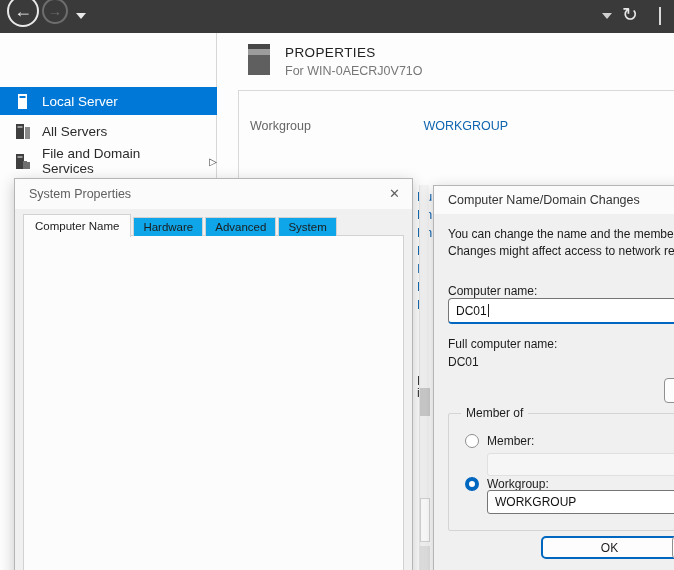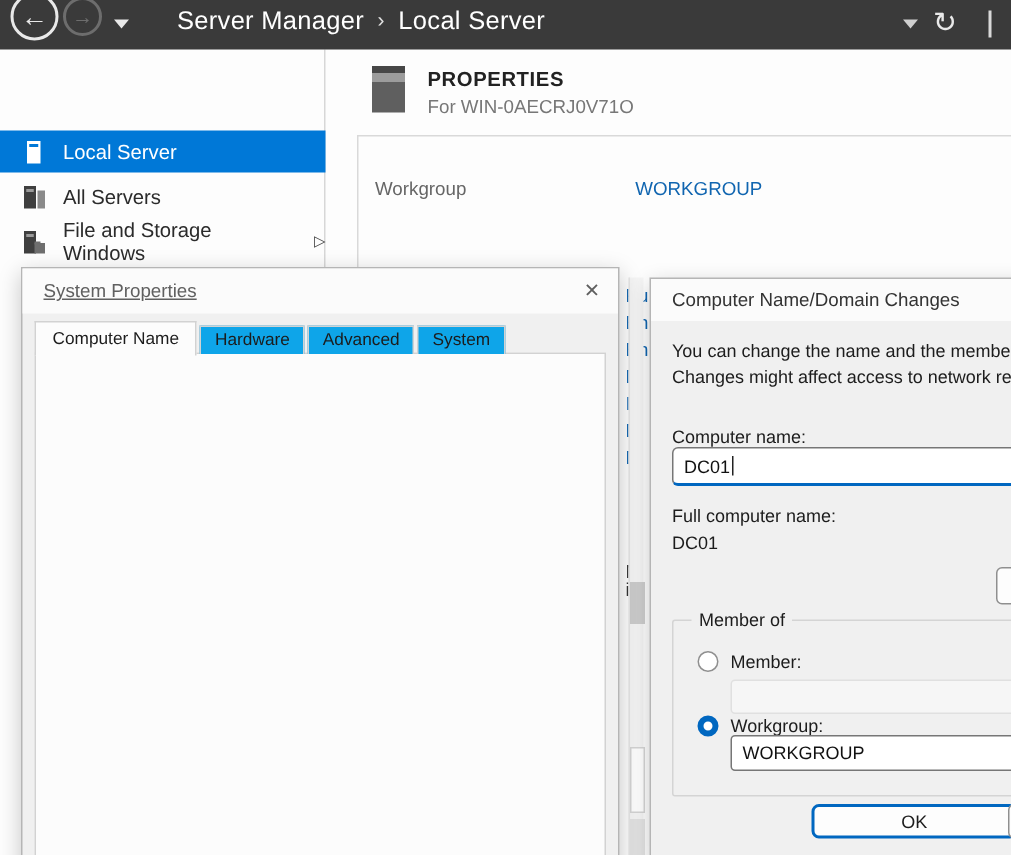--- a/index.html
+++ b/index.html
@@ -23,21 +23,21 @@
   .sidebar { position:absolute; left:0; top:33px; width:217px; height:537px; background:#fdfdfd; border-right:1px solid #d7d7d7; z-index:1; }
   .side-item { position:absolute; left:0; width:217px; height:28px; display:flex; align-items:center; padding-left:14px; gap:11px; font-size:13.5px; color:#2b2b2b; cursor:default; }
   .side-item.selected { background:#0078d7; color:#ffffff; }
   .side-icon { width:17px; height:17px; flex:0 0 17px; display:block; }
   .side-chevron { margin-left:14px; font-size:10px; color:#444; }
 
   
   .main { position:absolute; left:218px; top:33px; width:456px; height:537px; background:#fdfdfd; z-index:1; }
   .props-icon { position:absolute; left:30px; top:11px; width:22px; height:31px;
     background:linear-gradient(#474747 0 5px, #9c9c9c 5px 11px, #5f5f5f 11px 100%); }
-  .props-h1 { position:absolute; left:67px; top:12px; font-size:13.5px; font-weight:bold; color:#222; letter-spacing:.4px; }
+  .props-h1 { position:absolute; left:67px; top:12px; font-size:13.5px; font-weight:normal; color:#222; letter-spacing:.4px; }
   .props-h2 { position:absolute; left:67px; top:31px; font-size:12.5px; color:#777; }
   .tile { position:absolute; left:20px; top:57px; width:700px; height:600px; border:1px solid #d9d9d9; background:#fdfdfd; }
   .prow { position:absolute; left:32px; font-size:12.5px; white-space:nowrap; }
   .prow .plabel { display:inline-block; width:170px; color:#666; }
   .prow .pvalue { color:#1065b0; }
   .frag { position:absolute; left:199px; font-size:12.5px; color:#1065b0; white-space:nowrap; }
   .frag.dark { color:#333; }
   .bg-scrollbar { position:absolute; left:201px; top:152px; width:10px; height:385px; background:#f5f5f5; border-left:1px solid #e6e6e6; }
   .bg-thumb { position:absolute; left:0; width:10px; background:#cdcdcd; }
   .bg-block-light { position:absolute; left:0; width:10px; background:#ffffff; border:1px solid #d5d5d5; }
@@ -49,21 +49,21 @@
   .dlg-title { position:absolute; left:14px; top:8px; font-size:12.5px; white-space:nowrap; }
   .dlg-close { position:absolute; right:12px; top:7px; font-size:13px; color:#5f5f5f; cursor:default; }
   .txt { position:absolute; font-size:11.5px; color:#1c1c1c; line-height:16px; }
   .field { position:absolute; background:#fff; border:1px solid #8f8f8f; border-radius:3px; font-size:12px; color:#111;
            display:flex; align-items:center; padding-left:7px; }
   .btn { position:absolute; background:#fdfdfd; border:1px solid #8f8f8f; border-radius:4px; font-size:11.5px; color:#1c1c1c;
          display:flex; align-items:center; justify-content:center; cursor:default; }
 
   
   .sysprops { left:14px; top:178px; width:399px; height:500px; z-index:10; }
-  .sysprops .dlg-title { color:#606060;text-decoration:underline; }
+  .sysprops .dlg-title { color:#606060; }
   .tabs { position:absolute; left:8px; top:34px; height:23px; display:flex; align-items:flex-end; z-index:3; }
   .tab { background:#0ea5e9; border:1px solid #d2d2d2; border-bottom:none; padding:3px 9px 3px 9px; font-size:11.5px; color:#1c1c1c; margin-right:2px; }
   .tab.active { background:#fcfcfc; padding:5px 11px; position:relative; top:1px; }
   .tabpanel { position:absolute; left:8px; right:8px; top:56px; height:460px; background:#fcfcfc; border:1px solid #d2d2d2; z-index:2; }
   .monitor { position:absolute; left:24px; top:70px; width:40px; height:37px; }
   .monitor .screen { position:absolute; left:0; top:0; width:40px; height:27px; border:2.5px solid #20304a; border-radius:3px;
       background:linear-gradient(135deg,#39b6e8,#1273c4); }
   .monitor .neck { position:absolute; left:16px; top:27px; width:8px; height:5px; background:#8b9099; }
   .monitor .base { position:absolute; left:9px; top:32px; width:22px; height:3.5px; background:#6e7480; border-radius:1px; }
 
@@ -91,23 +91,20 @@
 <div id="stage">
 
   <div class="topbar">
     <div class="navcircle back">
       <span>←</span>
     </div>
     <div class="navcircle fwd">
       <span>→</span>
     </div>
     <div class="caret-down abs" style="left:76px; top:13px;"></div>
-    <div class="tb-title">
-      <span>Server Manager</span><span class="tb-sep">›</span><span>Local Server</span>
-    </div>
     <div class="caret-down abs" style="left:602px; top:13px; border-top-color:#cfcfcf;"></div>
     <div class="tb-refresh">↻</div>
     <div class="tb-vbar"></div>
   </div>
 
   <div class="sidebar">
     <div class="side-item selected" style="top:54px;">
       <svg class="side-icon" viewBox="0 0 17 17">
         <rect x="4" y="1" width="9" height="15" fill="#ffffff"></rect>
         <rect x="5.5" y="3" width="6" height="2" fill="#0078d7"></rect>
@@ -122,21 +119,21 @@
       </svg>
       <span>All Servers</span>
     </div>
     <div class="side-item" style="top:114px;">
       <svg class="side-icon" viewBox="0 0 17 17">
         <rect x="2" y="1" width="8" height="15" fill="#3f3f3f"></rect>
         <rect x="3.5" y="3" width="5" height="2" fill="#9a9a9a"></rect>
         <rect x="9" y="9" width="7" height="7" fill="#6e6e6e"></rect>
         <rect x="9" y="8" width="4" height="2" fill="#6e6e6e"></rect>
       </svg>
-      <span>File and Storage Windows</span>
+      <span>File and Domain Services</span>
       <span class="side-chevron">▷</span>
     </div>
   </div>
 
   <div class="main">
     <div class="props-icon"></div>
     <div class="props-h1">PROPERTIES</div>
     <div class="props-h2">For WIN-0AECRJ0V71O</div>
 
     <div class="tile"></div>

